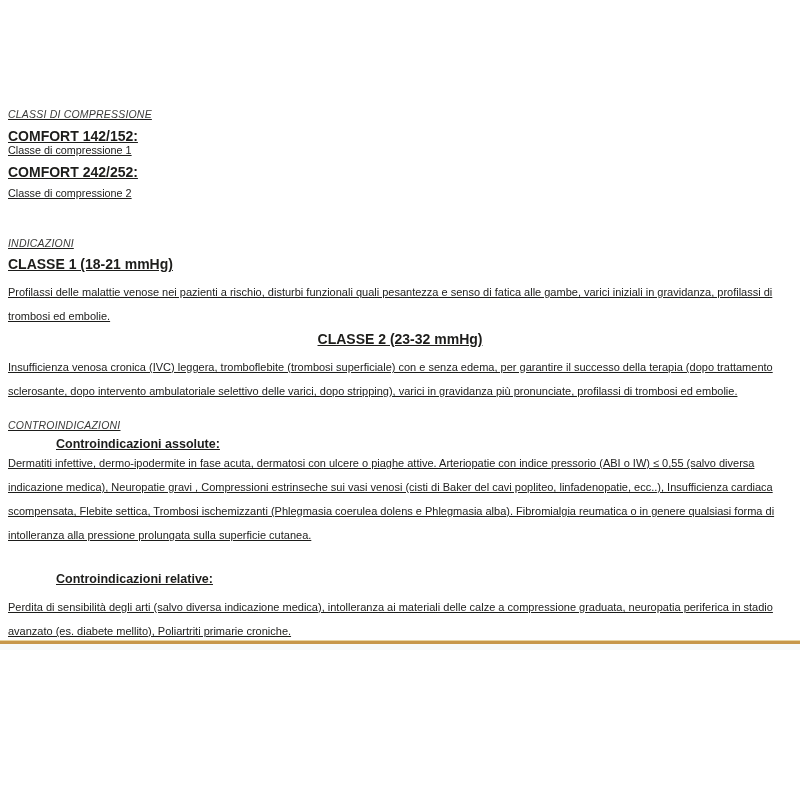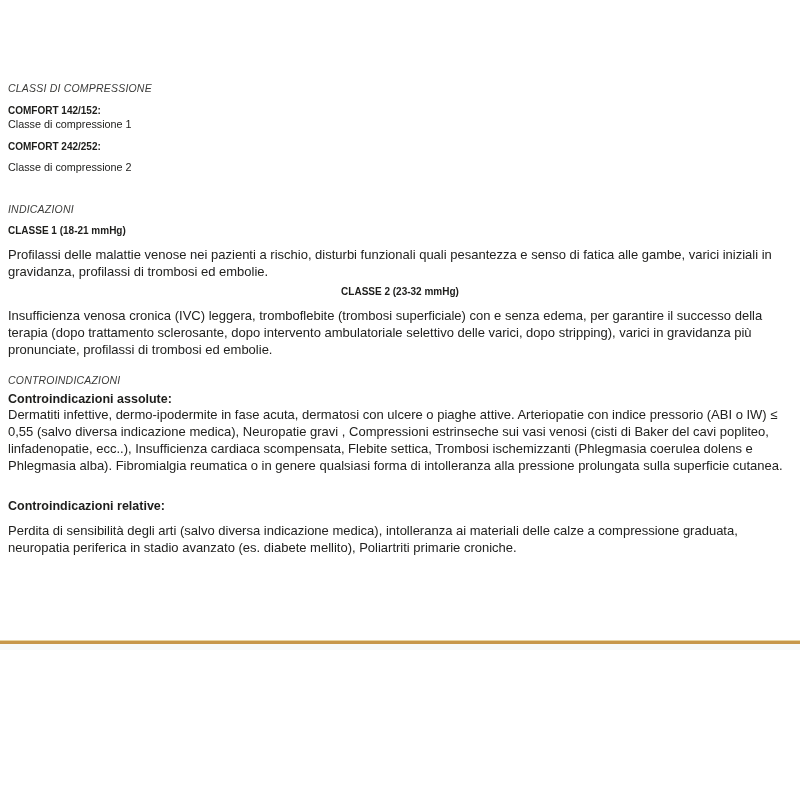--- a/index.html
+++ b/index.html
@@ -17,61 +17,63 @@
     width: 800px;
     height: 800px;
     overflow: hidden;
     background: #ffffff;
   }
   .content {
     position: absolute;
     top: 0;
     left: 8px;
     width: 784px;
-    padding-top: 82px;
+    padding-top: 108px;
+    text-decoration: underline;
   }
   .section-heading {
     font-style: italic;
     font-size: 10.5px;
     font-weight: 400;
     letter-spacing: 0.2px;
     color: #3a3a38;
     line-height: 12px;
     text-transform: uppercase;
   }
   .subheading {
     font-weight: 700;
-    font-size: 10px;
+    font-size: 14px;
     line-height: 13px;
     color: #1d1d1b;
   }
   .subheading-lg {
     font-weight: 700;
     font-size: 12.5px;
     line-height: 13px;
     color: #1d1d1b;
+    margin-left: 48px;
   }
   .body-line {
     font-size: 10.8px;
     line-height: 15.5px;
     color: #222220;
   }
   .paragraph {
-    font-size: 13px;
-    line-height: 17px;
+    font-size: 11px;
+    line-height: 24px;
     color: #222220;
   }
   
   .mt-10 { margin-top: 10px; }
   .mt-9  { margin-top: 9px; }
   .mt-8  { }
   .mt-7  { margin-top: 7px; }
   .mt-6  { }
   .mt-5  { margin-top: 5px; text-align: center; }
-  .mt-28 { margin-top: 28px; }
+  .mt-28 { margin-top: 36px; }
   .mt-24 { margin-top: 16px; }
   .mt-26 { margin-top: 26px; }
   .divider {
     position: absolute;
     left: 0;
     right: 0;
     top: 640px;
     height: 3px;
     background: #c6984a;
     border-top: 1px solid #e7d49f;

